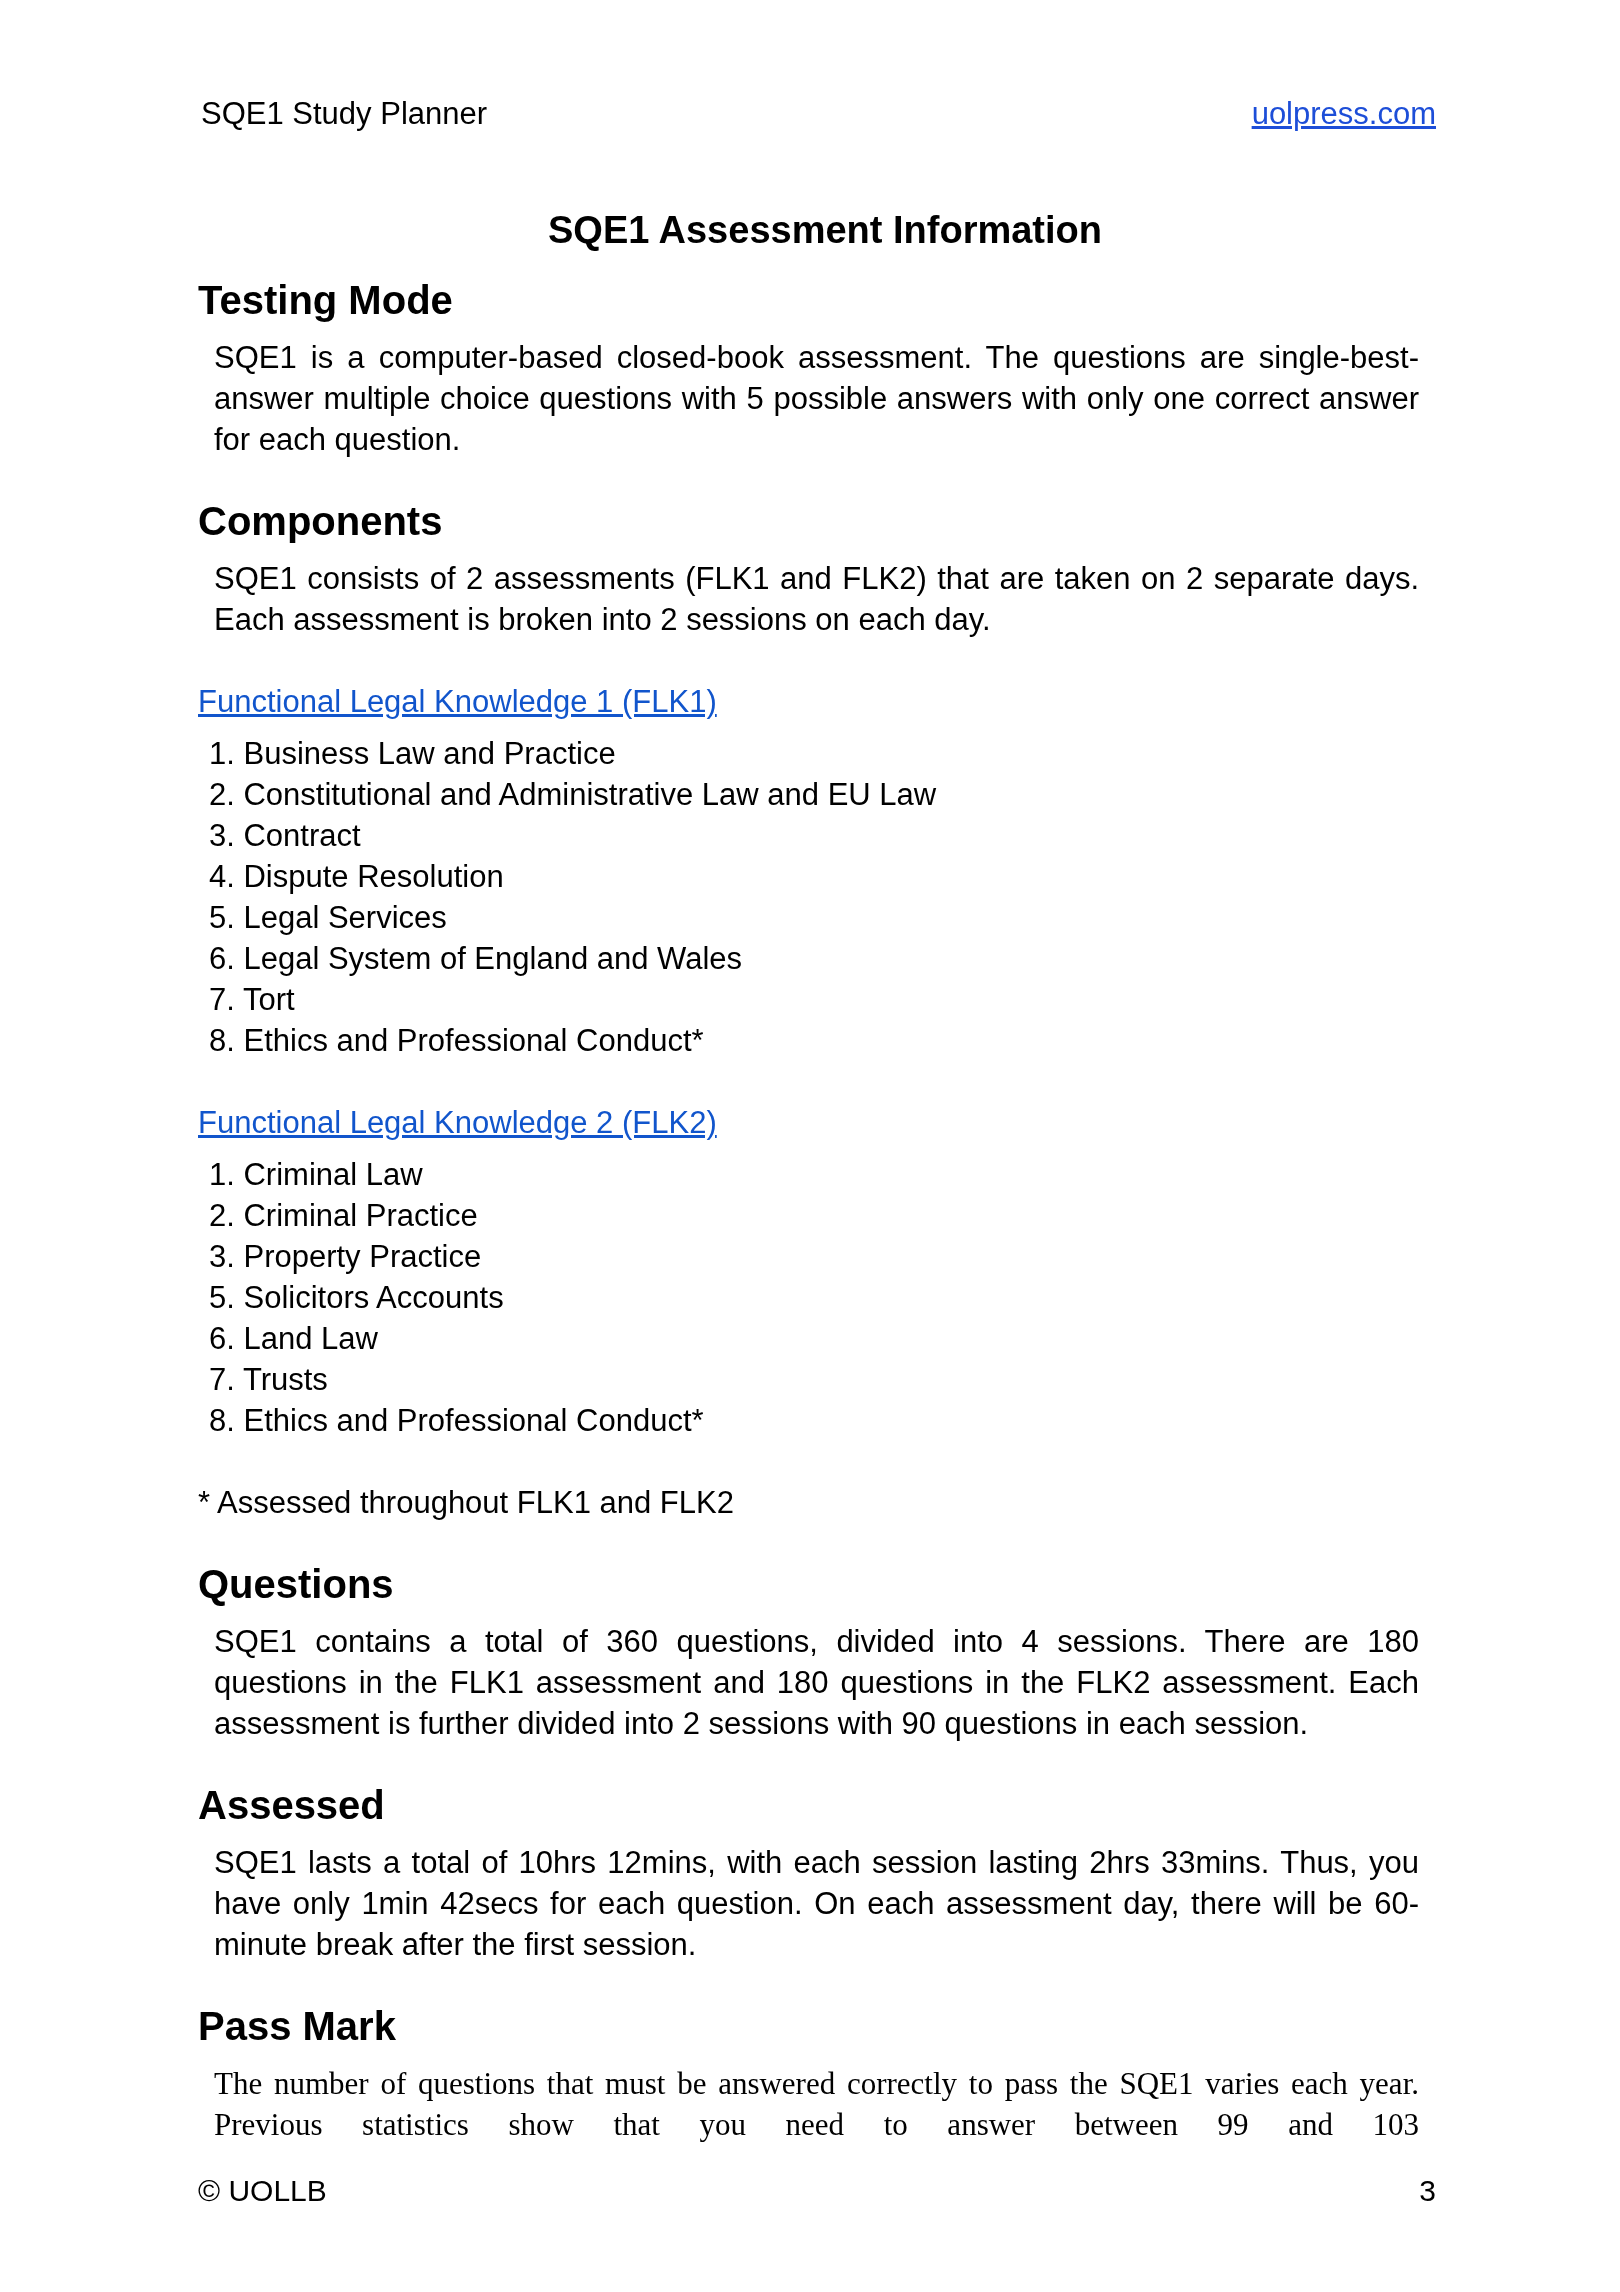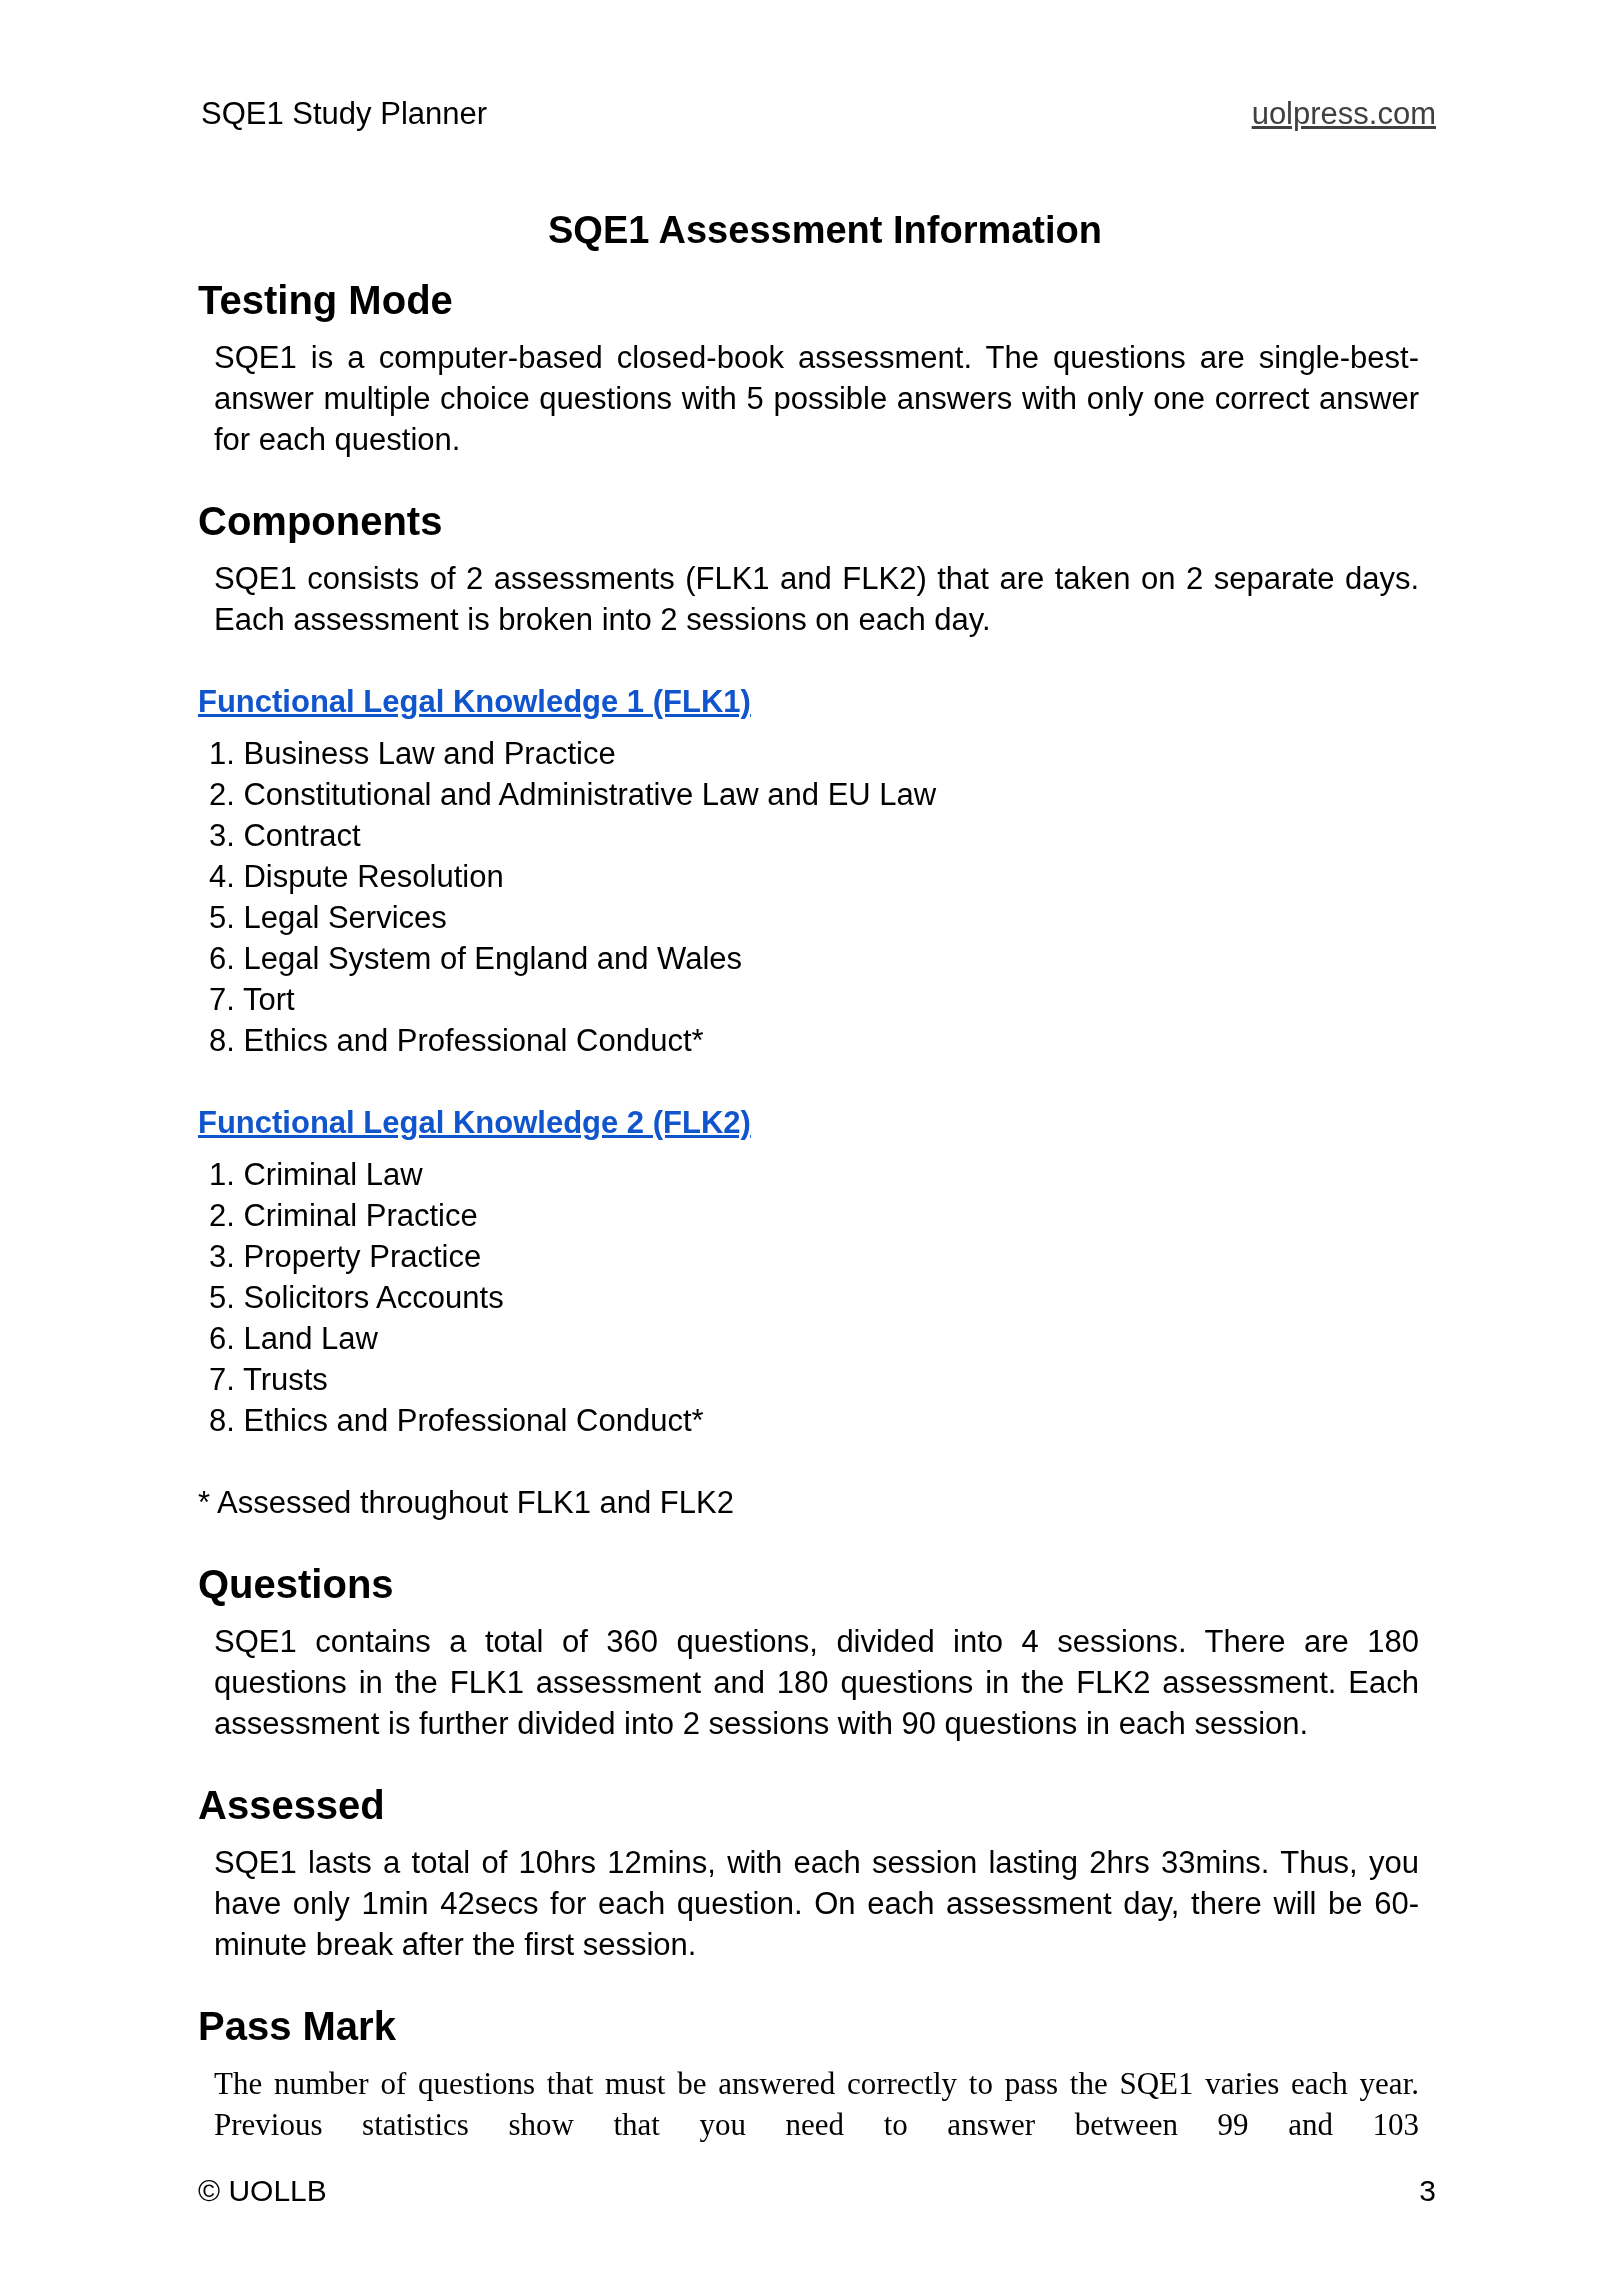--- a/index.html
+++ b/index.html
@@ -20,21 +20,21 @@
       left: 201px;
       right: 184px;
       top: 96px;
       height: 43px;
       display: flex;
       justify-content: space-between;
       align-items: baseline;
       font-size: 31px;
     }
     .header a {
-      color: #404040;
+      color: #1d4ed8;
       text-decoration: underline;
     }
     .title {
       position: absolute;
       left: 0;
       width: 1620px;
       top: 194px;
       text-align: center;
       font-weight: bold;
       font-size: 38px;
@@ -56,21 +56,21 @@
       font-weight: bold;
       margin: 0;
       line-height: 41px;
     }
     .section p {
       margin: 16px;
       text-align: justify;
       text-align-last: left;
     }
     .flk-heading {
-      font-weight: bold;
+      font-weight: normal;
       color: #1155cc;
       text-decoration: underline;
       display: inline-block;
       line-height: 41px;
     }
     .subject-list {
       list-style: none;
       margin: 11px;
       padding: 0;
     }

